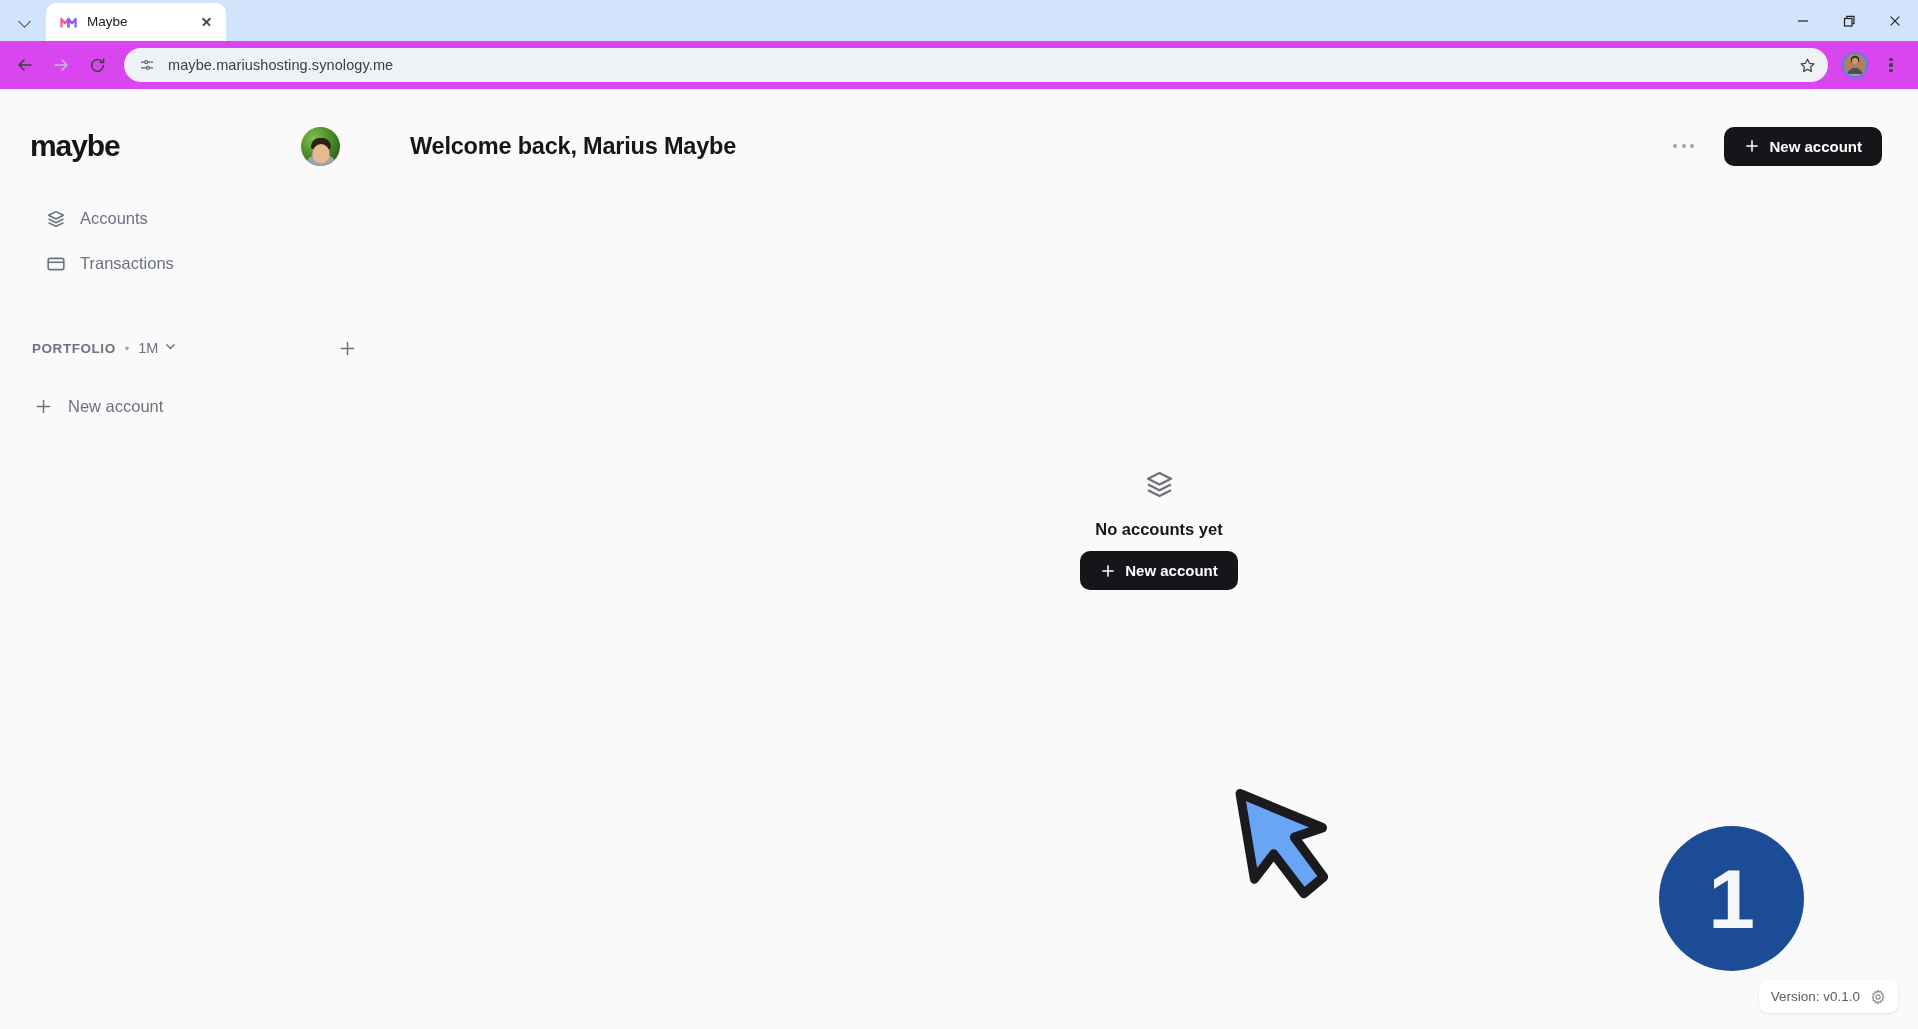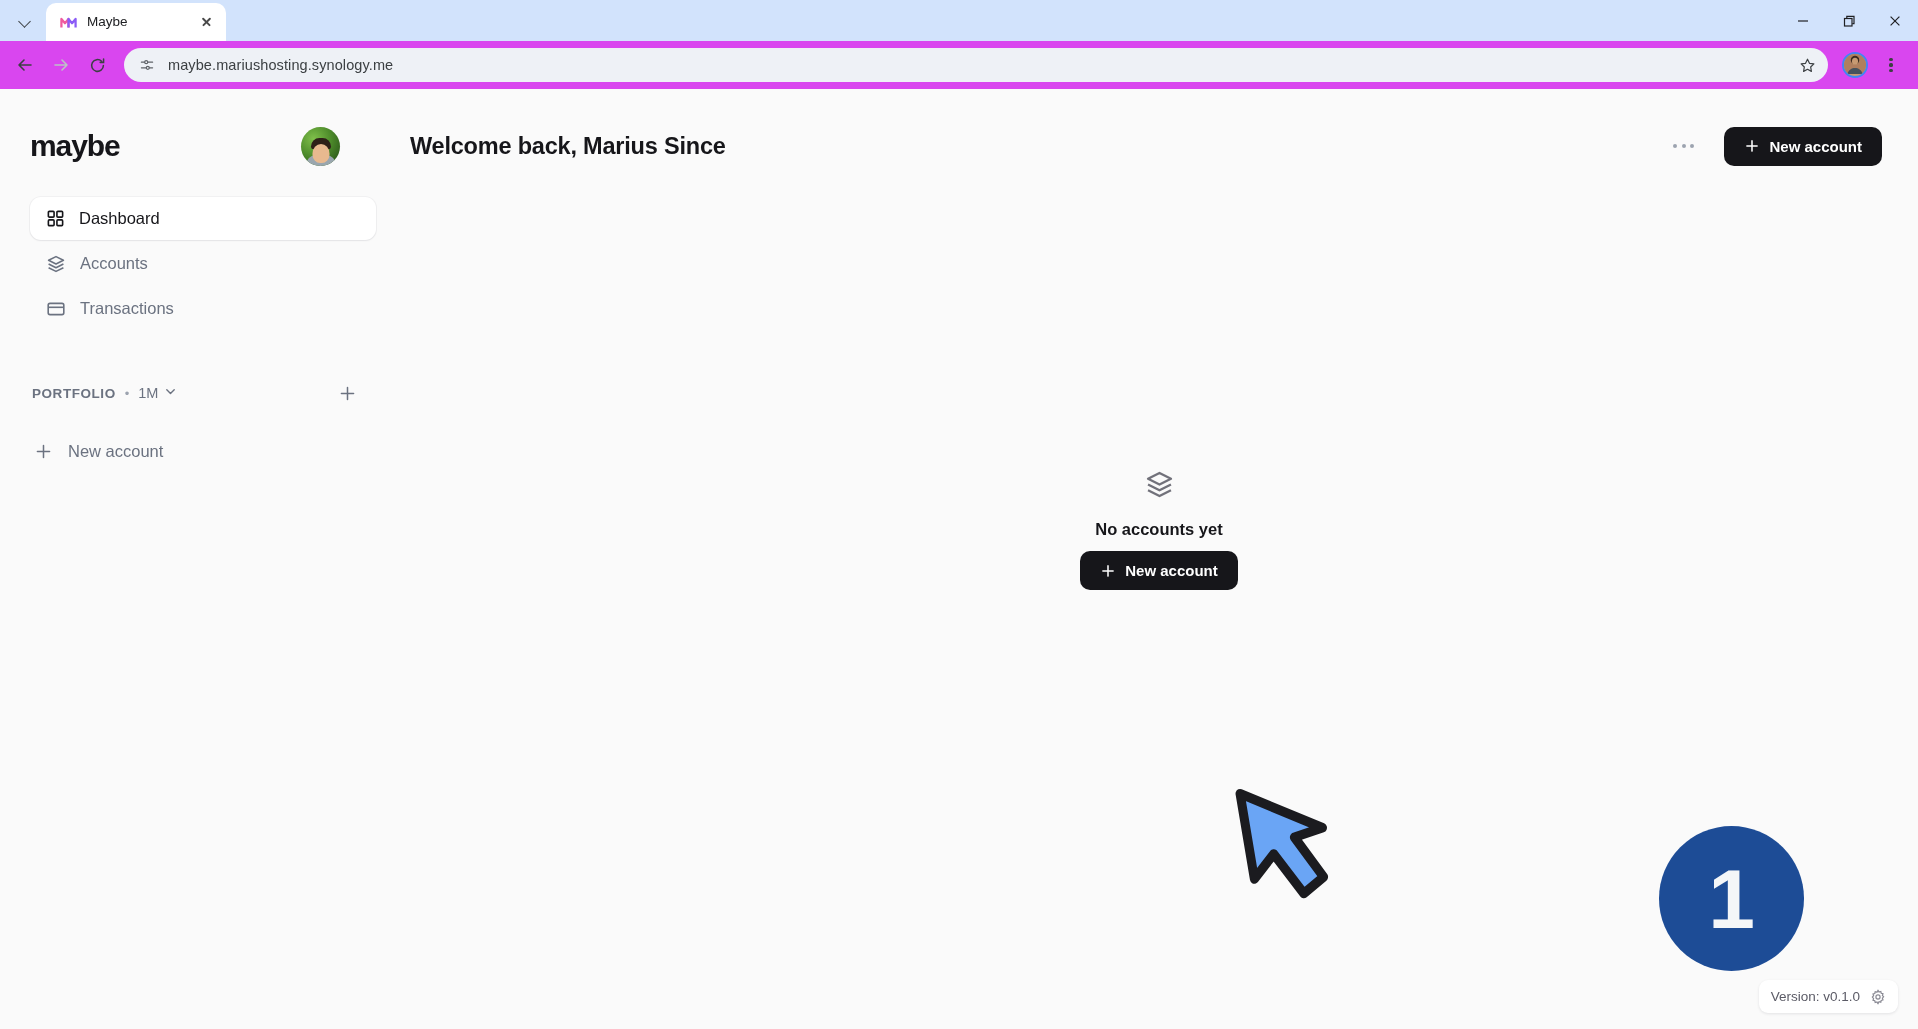--- a/index.html
+++ b/index.html
@@ -267,29 +267,20 @@
       <div class="brand-row">
         <span class="brand">maybe</span>
         <span class="user-avatar">
           <span class="body"></span>
           <span class="hair"></span>
           <span class="face"></span>
         </span>
       </div>
 
       <nav class="nav">
-        <div class="nav-item active">
-          <svg width="19" height="19" viewBox="0 0 20 20" fill="none" stroke="currentColor" stroke-width="1.7">
-            <rect x="2.5" y="2.5" width="6" height="6" rx="1"></rect>
-            <rect x="11.5" y="2.5" width="6" height="6" rx="1"></rect>
-            <rect x="2.5" y="11.5" width="6" height="6" rx="1"></rect>
-            <rect x="11.5" y="11.5" width="6" height="6" rx="1"></rect>
-          </svg>
-          <span>Dashboard</span>
-        </div>
 
         <div class="nav-item">
           <svg width="20" height="20" viewBox="0 0 20 20" fill="none" stroke="currentColor" stroke-width="1.6" stroke-linejoin="round">
             <path d="M10 2.6L2.6 6.3 10 10l7.4-3.7z"></path>
             <path d="M2.6 10L10 13.7 17.4 10"></path>
             <path d="M2.6 13.7L10 17.4l7.4-3.7"></path>
           </svg>
           <span>Accounts</span>
         </div>
 
@@ -321,21 +312,21 @@
       <div class="new-account-row">
         <svg width="19" height="19" viewBox="0 0 20 20" fill="none" stroke="currentColor" stroke-width="1.6" stroke-linecap="round">
           <path d="M10 3.6v12.8M3.6 10h12.8"></path>
         </svg>
         <span>New account</span>
       </div>
     </aside>
 
     <main class="main">
       <div class="main-head">
-        <h1 class="welcome">Welcome back, Marius Since</h1>
+        <h1 class="welcome">Welcome back, Marius Maybe</h1>
         <div class="head-actions">
           <span class="dots">
               <i></i>
               <i></i>
               <i></i>
             </span>
           <button class="btn-dark">
             <svg width="16" height="16" viewBox="0 0 20 20" fill="none" stroke="#ffffff" stroke-width="1.9" stroke-linecap="round">
               <path d="M10 3.6v12.8M3.6 10h12.8"></path>
             </svg>

